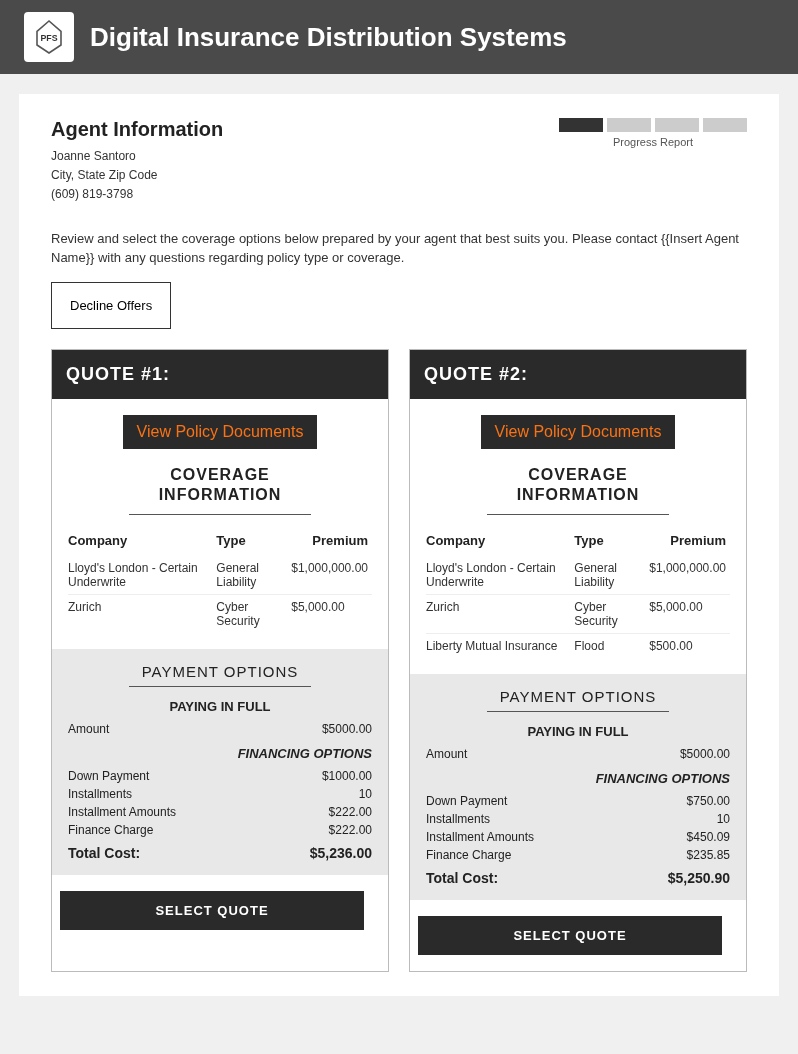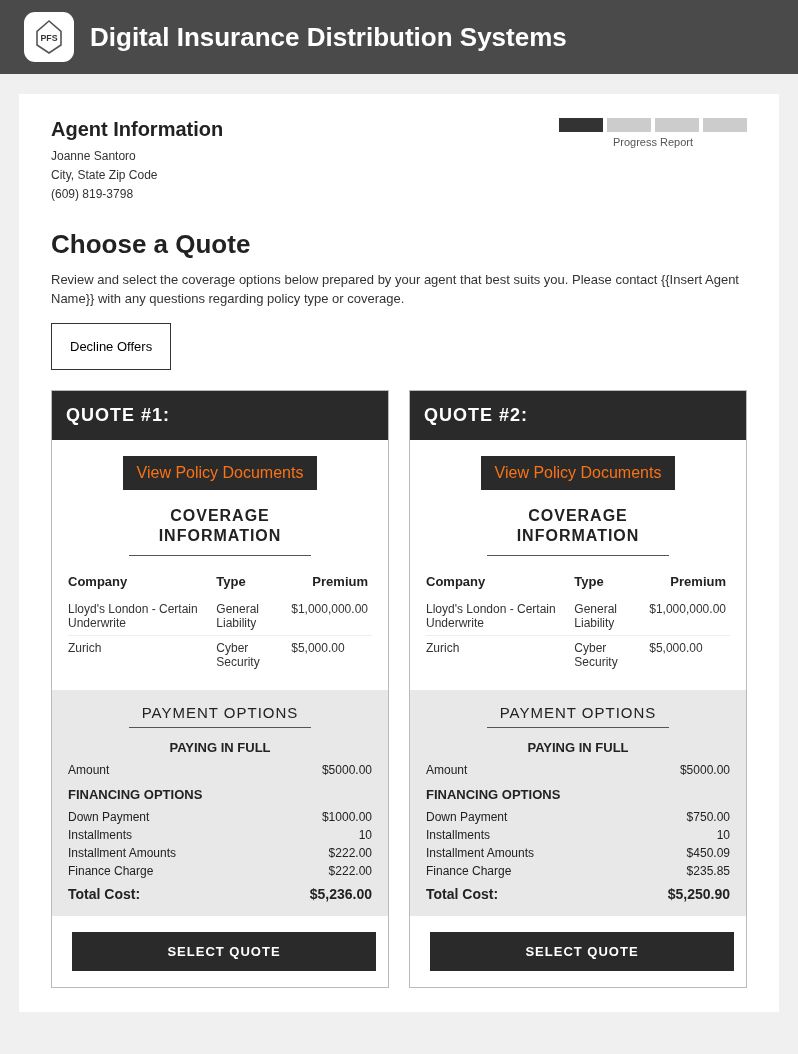--- a/index.html
+++ b/index.html
@@ -14,21 +14,21 @@
       align-items: center;
       gap: 16px;
     }
     .header-logo {
       width: 50px;
       height: 50px;
       background: white;
       display: flex;
       align-items: center;
       justify-content: center;
-      border-radius: 11px;
+      border-radius: 4px;
       font-weight: bold;
       color: #4a4a4a;
       font-size: 10px;
       flex-shrink: 0;
     }
     .header-title {
       font-size: 26px;
       font-weight: bold;
       color: white;
     }
@@ -203,40 +203,41 @@
       font-weight: bold;
       margin-bottom: 8px;
     }
     .payment-row {
       display: flex;
       justify-content: space-between;
       font-size: 12px;
       margin-bottom: 4px;
     }
     .financing-title {
-      text-align: left;
+      text-align: right;
       font-size: 13px;
       font-weight: bold;
       margin: 10px 0 8px 0;
+      font-style: italic;
     }
     .total-row {
       display: flex;
       justify-content: space-between;
       font-size: 14px;
       font-weight: bold;
       margin-top: 8px;
     }
 
     .select-quote-btn {
       background: #2a2a2a;
       color: white;
       border: none;
       padding: 12px;
       width: calc(100% - 32px);
-      margin: 16px 20px;
+      margin: 16px 8px;
       font-size: 13px;
       font-weight: bold;
       letter-spacing: 1px;
       cursor: pointer;
       display: block;
     }
 
     .logo-svg {
       width: 40px;
       height: 40px;
@@ -270,21 +271,20 @@
         <div class="progress-bar"></div>
         <div class="progress-bar empty"></div>
         <div class="progress-bar empty"></div>
         <div class="progress-bar empty"></div>
       </div>
       <div class="progress-label">Progress Report</div>
     </div>
   </div>
 
   <div class="quote-section">
-    <h1>Choose a Quote</h1>
     <p>Review and select the coverage options below prepared by your agent that best suits you. Please contact {{Insert Agent Name}} with any questions regarding policy type or coverage.</p>
     <button class="decline-btn">Decline Offers</button>
   </div>
 
   <div class="quotes-container">
 
     <div class="quote-card">
       <div class="quote-header">QUOTE #1:</div>
       <div class="quote-body">
         <button class="view-policy-btn">View Policy Documents</button>
@@ -363,20 +363,25 @@
             <tr>
               <td>Lloyd's London - Certain Underwrite</td>
               <td>General Liability</td>
               <td>$1,000,000.00</td>
             </tr>
             <tr>
               <td>Zurich</td>
               <td>Cyber Security</td>
               <td>$5,000.00</td>
             </tr>
+            <tr>
+              <td>Liberty Mutual Insurance</td>
+              <td>Flood</td>
+              <td>$500.00</td>
+            </tr>
           </tbody>
         </table>
       </div>
       <div class="payment-section">
         <div class="payment-title">PAYMENT OPTIONS</div>
         <hr class="payment-divider">
         <div class="payment-subtitle">PAYING IN FULL</div>
         <div class="payment-row">
           <span>Amount</span>
           <span>$5000.00</span>

